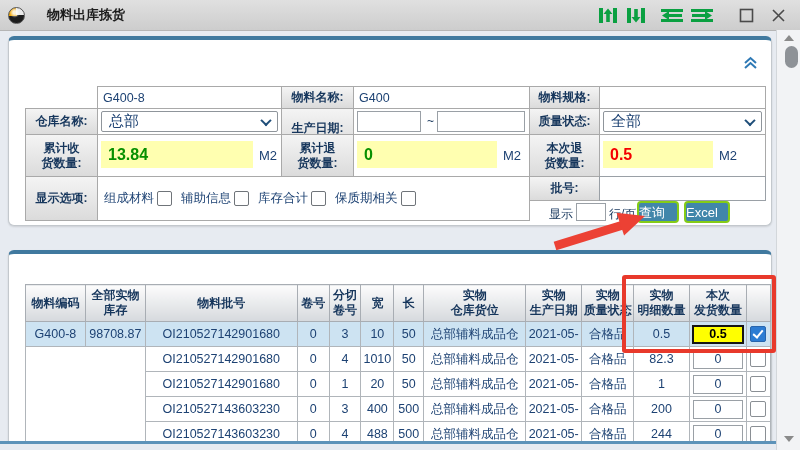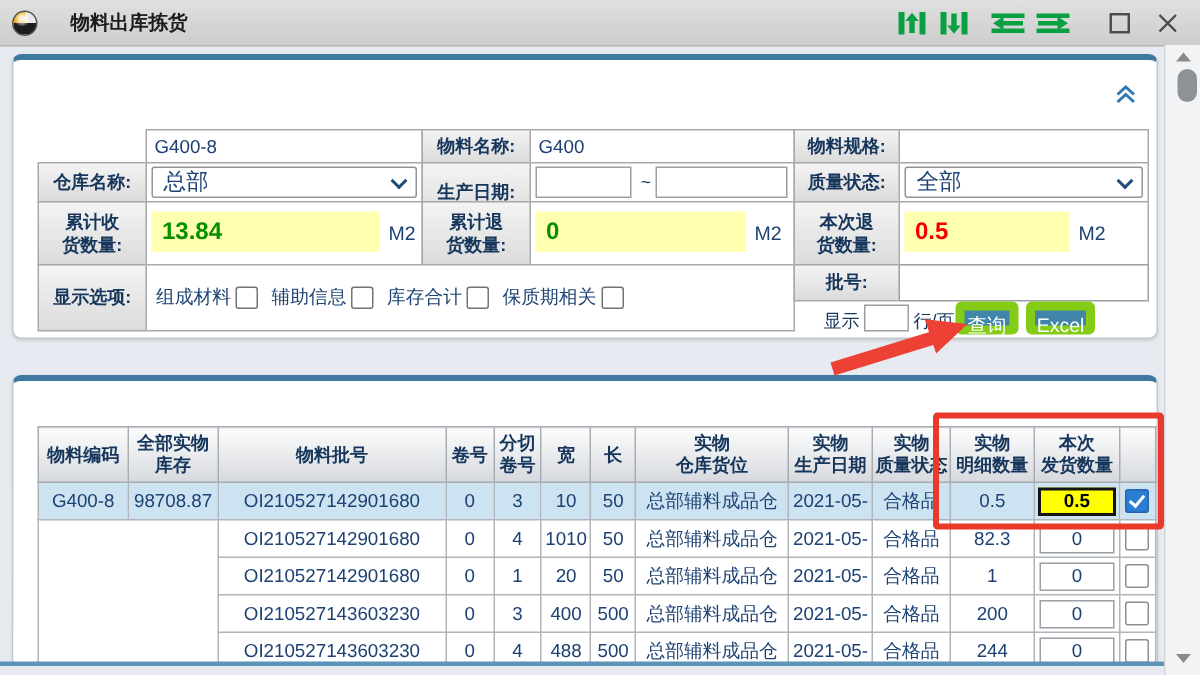--- a/index.html
+++ b/index.html
@@ -52,22 +52,22 @@
   .ylw{position:absolute;background:#ffffb0;font-weight:bold;font-size:16px;
     display:flex;align-items:center;padding-left:7px;box-sizing:border-box;}
   .green{color:#089000;} .redtxt{color:#f40000;}
   .unit{position:absolute;font-size:13px;color:#1d4273;}
   .plain{position:absolute;font-size:12px;color:#16365c;font-weight:bold;}
   .opt{display:inline-flex;align-items:center;margin-right:9px;}
   .opt span:first-child{font-size:12.5px;color:#1d4273;}
   .cbx{display:inline-block;width:13px;height:13px;border:1px solid #6f7479;background:#fff;border-radius:2px;margin-left:3px;cursor:pointer;}
   .opts-cell{position:absolute;box-sizing:border-box;border:1px solid #a9a9a9;background:#fff;
     display:flex;align-items:center;padding-left:6px;}
-  .btn{position:absolute;box-sizing:border-box;background:#4186aa;border:6px solid #84cc16;border-radius:4px;
-    color:#fff;font-size:13px;text-align:center;line-height:19px;cursor:pointer;}
+  .btn{position:absolute;box-sizing:border-box;background:#4186aa;border:2px solid #84cc16;border-radius:4px;
+    color:#fff;font-size:13px;line-height:19px;cursor:pointer;}
 
   
   table.grid{position:absolute;left:16px;top:30px;border-collapse:collapse;table-layout:fixed;}
   table.grid th{border:1px solid #a8adb3;background:linear-gradient(#fcfcfc,#d6d9dd);
     color:#16365c;font-size:12px;font-weight:bold;white-space:pre-line;line-height:1.25;height:36px;padding:0 1px;}
   table.grid td{border:1px solid #b0b5ba;height:24px;font-size:12.5px;color:#1d4273;
     text-align:center;padding:0 2px;overflow:hidden;white-space:nowrap;background:#fff;}
   tr.sel td{background:#cde3f2;}
   td.merged{background:#fff;}
   .ship-box{width:48px;height:17px;line-height:17px;border:1px solid #9aa0a6;margin:0 auto;background:#fff;cursor:text;}

